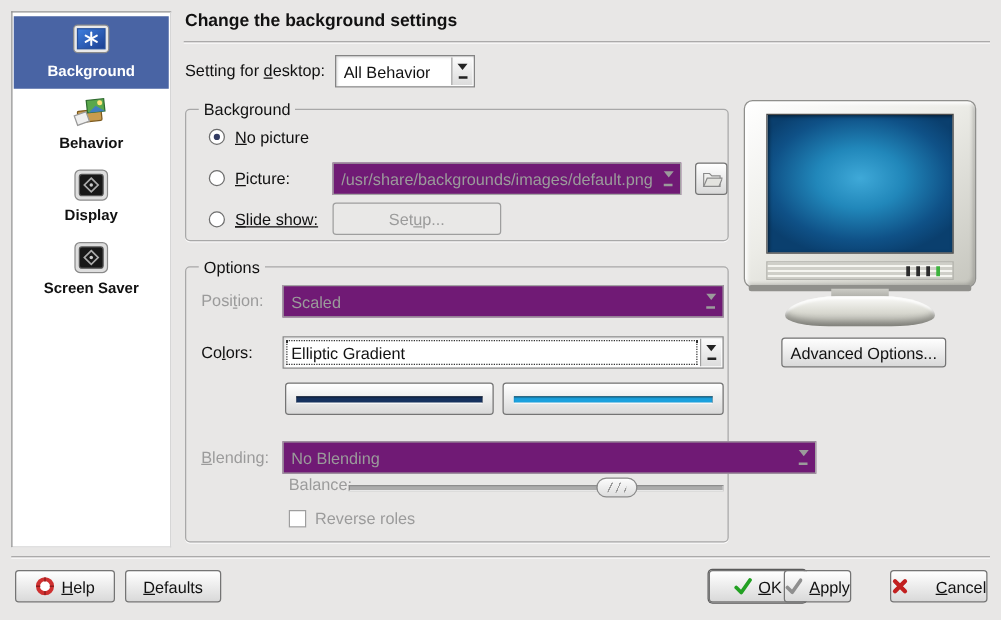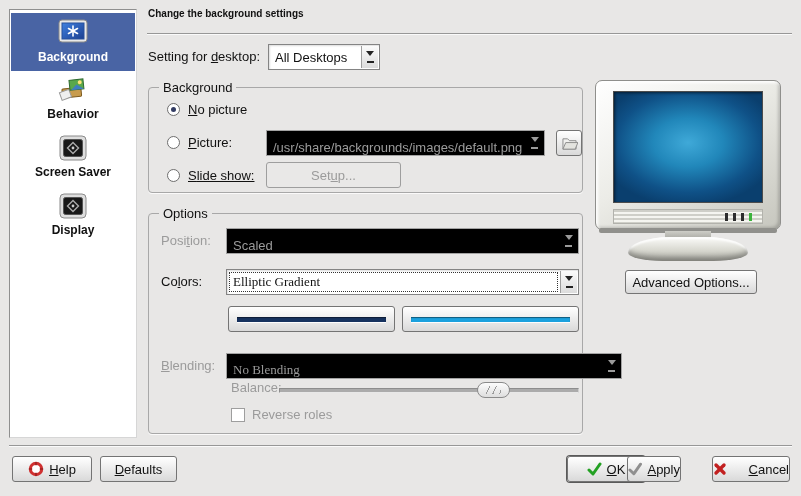--- a/index.html
+++ b/index.html
@@ -24,21 +24,21 @@
   }
   .side-item {
     height:58px; display:flex; flex-direction:column; align-items:center;
     padding-top:6px; gap:4px; cursor:default;
   }
   .side-item .lbl { font-size:12px; font-weight:bold; white-space:nowrap; }
   .side-item.selected { background:#4964a4; }
   .side-item.selected .lbl { color:#fff; }
 
   
-  .page-title { position:absolute; left:148px; top:8px; font-weight:bold; font-size:10px; }
+  .page-title { position:absolute; left:148px; top:8px; font-weight:bold; font-size:14px; }
   .etched { border-top:1px solid #979797; border-bottom:1px solid #fafafa; height:2px; }
   .title-sep { position:absolute; left:147px; top:33px; width:645px; }
   .footer-sep { position:absolute; left:9px; top:445px; width:783px; }
 
   
   .lab { position:absolute; height:26px; line-height:26px; white-space:nowrap; }
   .dis { color:#9b9b9b; }
 
   
   .combo {
@@ -49,21 +49,21 @@
   }
   .combo .val { white-space:nowrap; overflow:hidden; }
   .combo .arrow-zone {
     position:absolute; right:1px; top:1px; bottom:1px; width:17px;
     border-left:1px solid #9e9e9e;
     background:linear-gradient(#fbfbfb,#dcdcdc);
     display:flex; flex-direction:column; align-items:center; justify-content:center;
   }
   .tri { width:0; height:0; border:4px solid transparent; border-top:5px solid #222; margin-bottom:-2px; }
   .dash { width:7px; height:2px; background:#222; margin-top:3px; }
-  .combo.disabled { background:#000000; color:#9b9b9b; border-color:#a3a3a3; box-shadow:none;align-items:flex-end; }
+  .combo.disabled { background:#701a75; color:#9b9b9b; border-color:#a3a3a3; box-shadow:none; }
   .combo.disabled .arrow-zone { background:none; border-left:none; }
   .combo.disabled .tri { border-top-color:#9b9b9b; }
   .combo.disabled .dash { background:#9b9b9b; }
   .focus-rect { position:absolute; left:2px; top:2px; bottom:2px; right:20px; border:1px dotted #333; }
 
   
   .btn {
     position:absolute; height:26px;
     background:linear-gradient(#ffffff,#ececec 50%,#d9d9d9);
     border:1px solid #747474; border-radius:3px;
@@ -184,39 +184,39 @@
     </svg>
     <span class="lbl">Behavior</span>
   </div>
   <div class="side-item">
     <svg width="28" height="26" viewBox="0 0 28 26">
       <rect x="1" y="1" width="26" height="24" rx="4" fill="#dedede" stroke="#8a8a8a"></rect>
       <rect x="4.5" y="4.5" width="19" height="17" rx="2" fill="#181818" stroke="#555"></rect>
       <path d="M14 7.5 L19.5 13 L14 18.5 L8.5 13 Z" fill="none" stroke="#aaa" stroke-width="1.4"></path>
       <circle cx="14" cy="13" r="1.4" fill="#ccc"></circle>
     </svg>
-    <span class="lbl">Screen Saver</span>
+    <span class="lbl">Display</span>
   </div>
   <div class="side-item">
     <svg width="28" height="26" viewBox="0 0 28 26">
       <rect x="1" y="1" width="26" height="24" rx="4" fill="#dedede" stroke="#8a8a8a"></rect>
       <rect x="4.5" y="4.5" width="19" height="17" rx="2" fill="#181818" stroke="#555"></rect>
       <path d="M14 7.5 L19.5 13 L14 18.5 L8.5 13 Z" fill="none" stroke="#aaa" stroke-width="1.4"></path>
       <circle cx="14" cy="13" r="1.4" fill="#ccc"></circle>
     </svg>
-    <span class="lbl">Display</span>
+    <span class="lbl">Screen Saver</span>
   </div>
 </div>
 
 <div class="page-title">Change the background settings</div>
 <div class="etched title-sep"></div>
 
 <div class="lab" style="left:148px; top:44px;">Setting for <u>d</u>esktop:</div>
 <div class="combo" style="left:268px; top:44px; width:112px;">
-  <span class="val">All Desktops</span>
+  <span class="val">All Behavior</span>
   <span class="arrow-zone">
       <span class="tri"></span>
       <span class="dash"></span>
     </span>
 </div>
 
 <div class="group" style="left:148px; top:87px; width:435px; height:106px;">
   <span class="gtitle">Background</span>
 
   <span class="radio checked" style="left:18px; top:15px;"></span>
@@ -251,38 +251,38 @@
   <span class="lab dis" style="left:12px; top:14px;">Posi<u>t</u>ion:</span>
   <div class="combo disabled" style="left:77px; top:14px; width:353px;">
     <span class="val">Scaled</span>
     <span class="arrow-zone">
         <span class="tri"></span>
         <span class="dash"></span>
       </span>
   </div>
 
   <span class="lab" style="left:12px; top:55px;">Co<u>l</u>ors:</span>
-  <div class="combo" style="left:77px; top:55px; width:353px;font-family:Liberation Serif, serif;">
+  <div class="combo" style="left:77px; top:55px; width:353px;">
     <span class="focus-rect"></span>
     <span class="val">Elliptic Gradient</span>
     <span class="arrow-zone">
         <span class="tri"></span>
         <span class="dash"></span>
       </span>
   </div>
 
   <div class="btn" style="left:79px; top:92px; width:167px;">
     <span class="swatch-bar" style="background: rgb(22, 50, 95);"></span>
   </div>
   <div class="btn" style="left:253px; top:92px; width:177px;">
     <span class="swatch-bar" style="background: rgb(27, 161, 222);"></span>
   </div>
 
   <span class="lab dis" style="left:12px; top:139px;"><u>B</u>lending:</span>
-  <div class="combo disabled" style="left:77px; top:139px; width:396px;font-family:Liberation Serif, serif;">
+  <div class="combo disabled" style="left:77px; top:139px; width:427px;">
     <span class="val">No Blending</span>
     <span class="arrow-zone">
         <span class="tri"></span>
         <span class="dash"></span>
       </span>
   </div>
 
   <span class="lab dis" style="left:82px; top:164px; height:20px; line-height:20px;">Balance:</span>
   <div class="slider" style="left:130px; top:168px; width:300px; height:16px;">
     <div class="track"></div>

